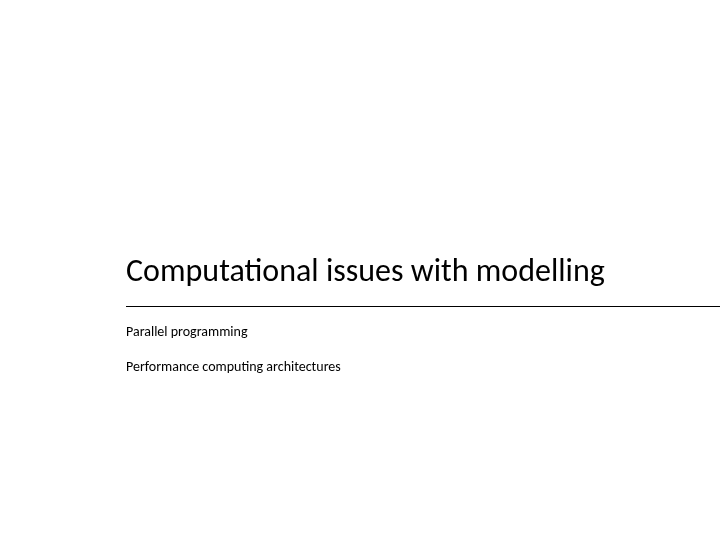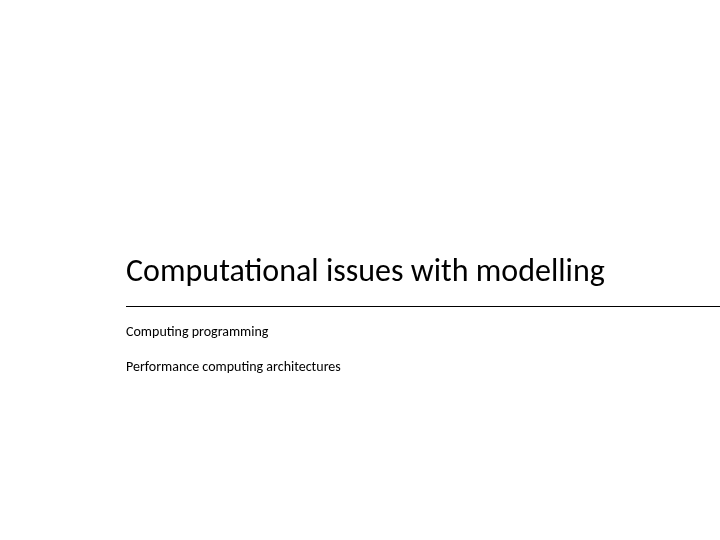--- a/index.html
+++ b/index.html
@@ -44,15 +44,15 @@
       font-weight: 400;
       line-height: 1.35;
     }
   </style>
 </head>
 <body>
 
 <div class="slide">
   <h1 class="title">Computational issues with modelling</h1>
   <hr class="divider">
-  <p class="body-text">Computing programming</p>
+  <p class="body-text">Parallel programming</p>
   <p class="body-text">Performance computing architectures</p>
 </div>
 
 </body></html>

